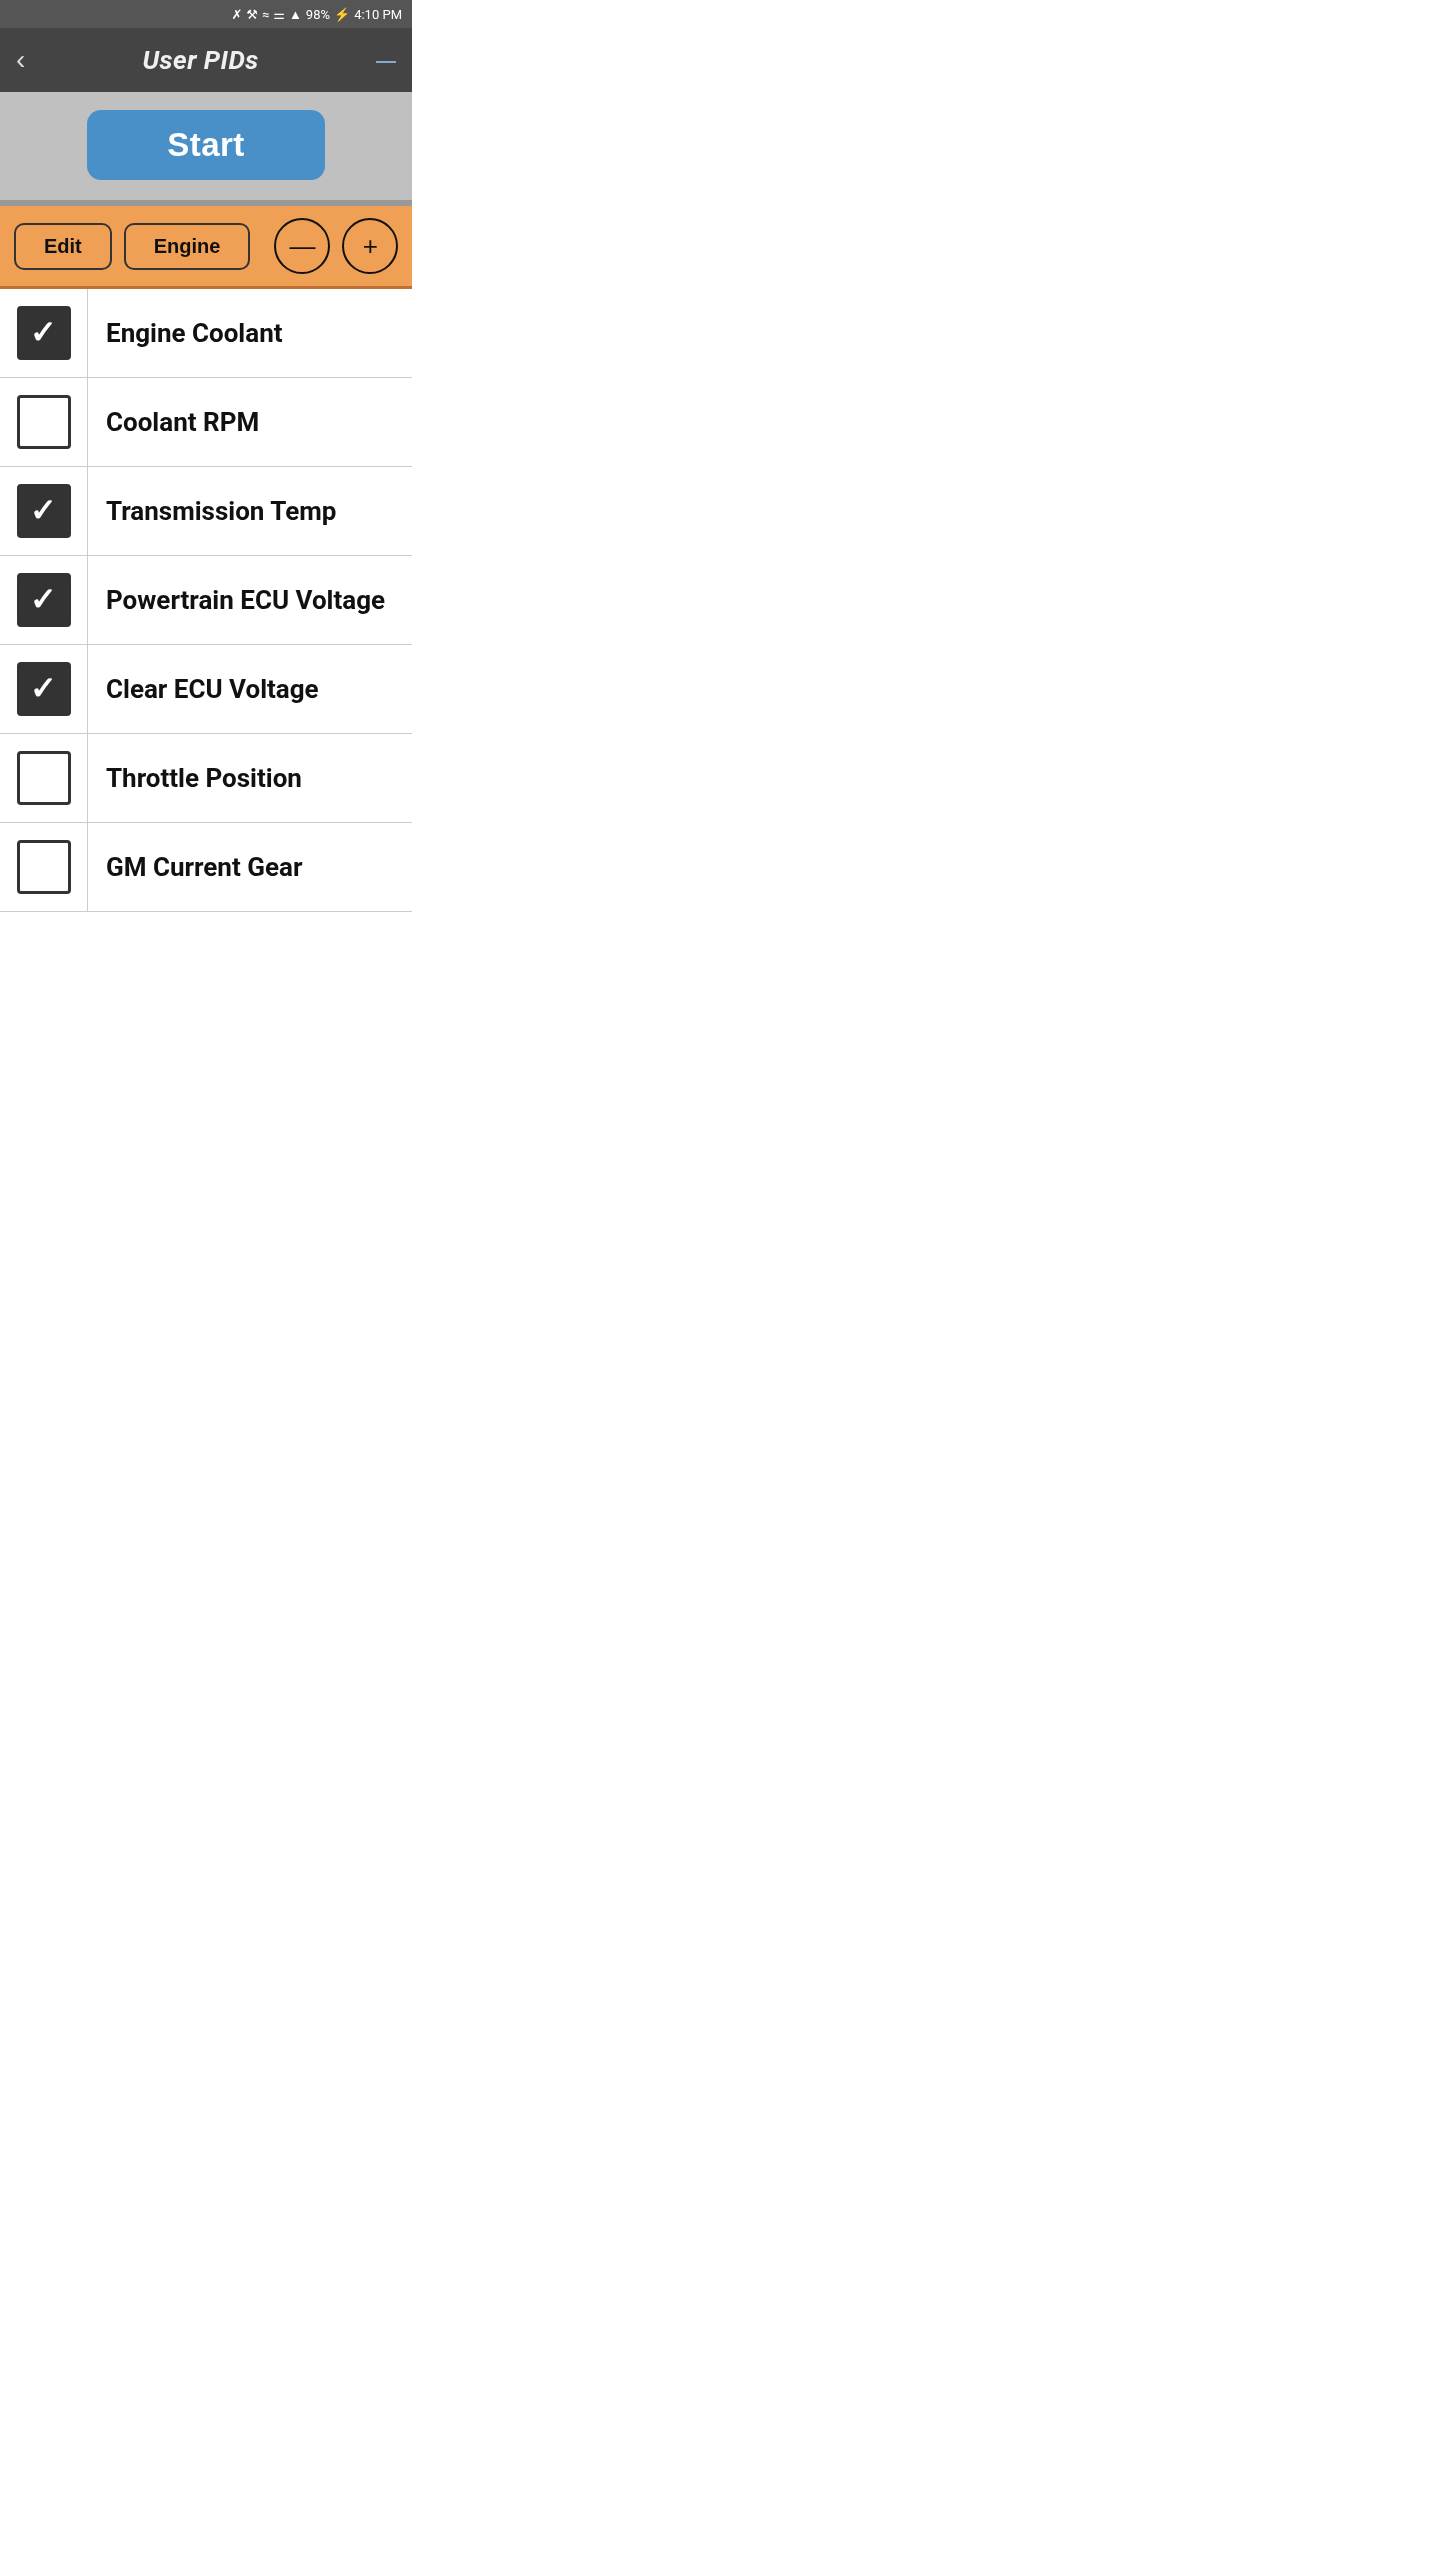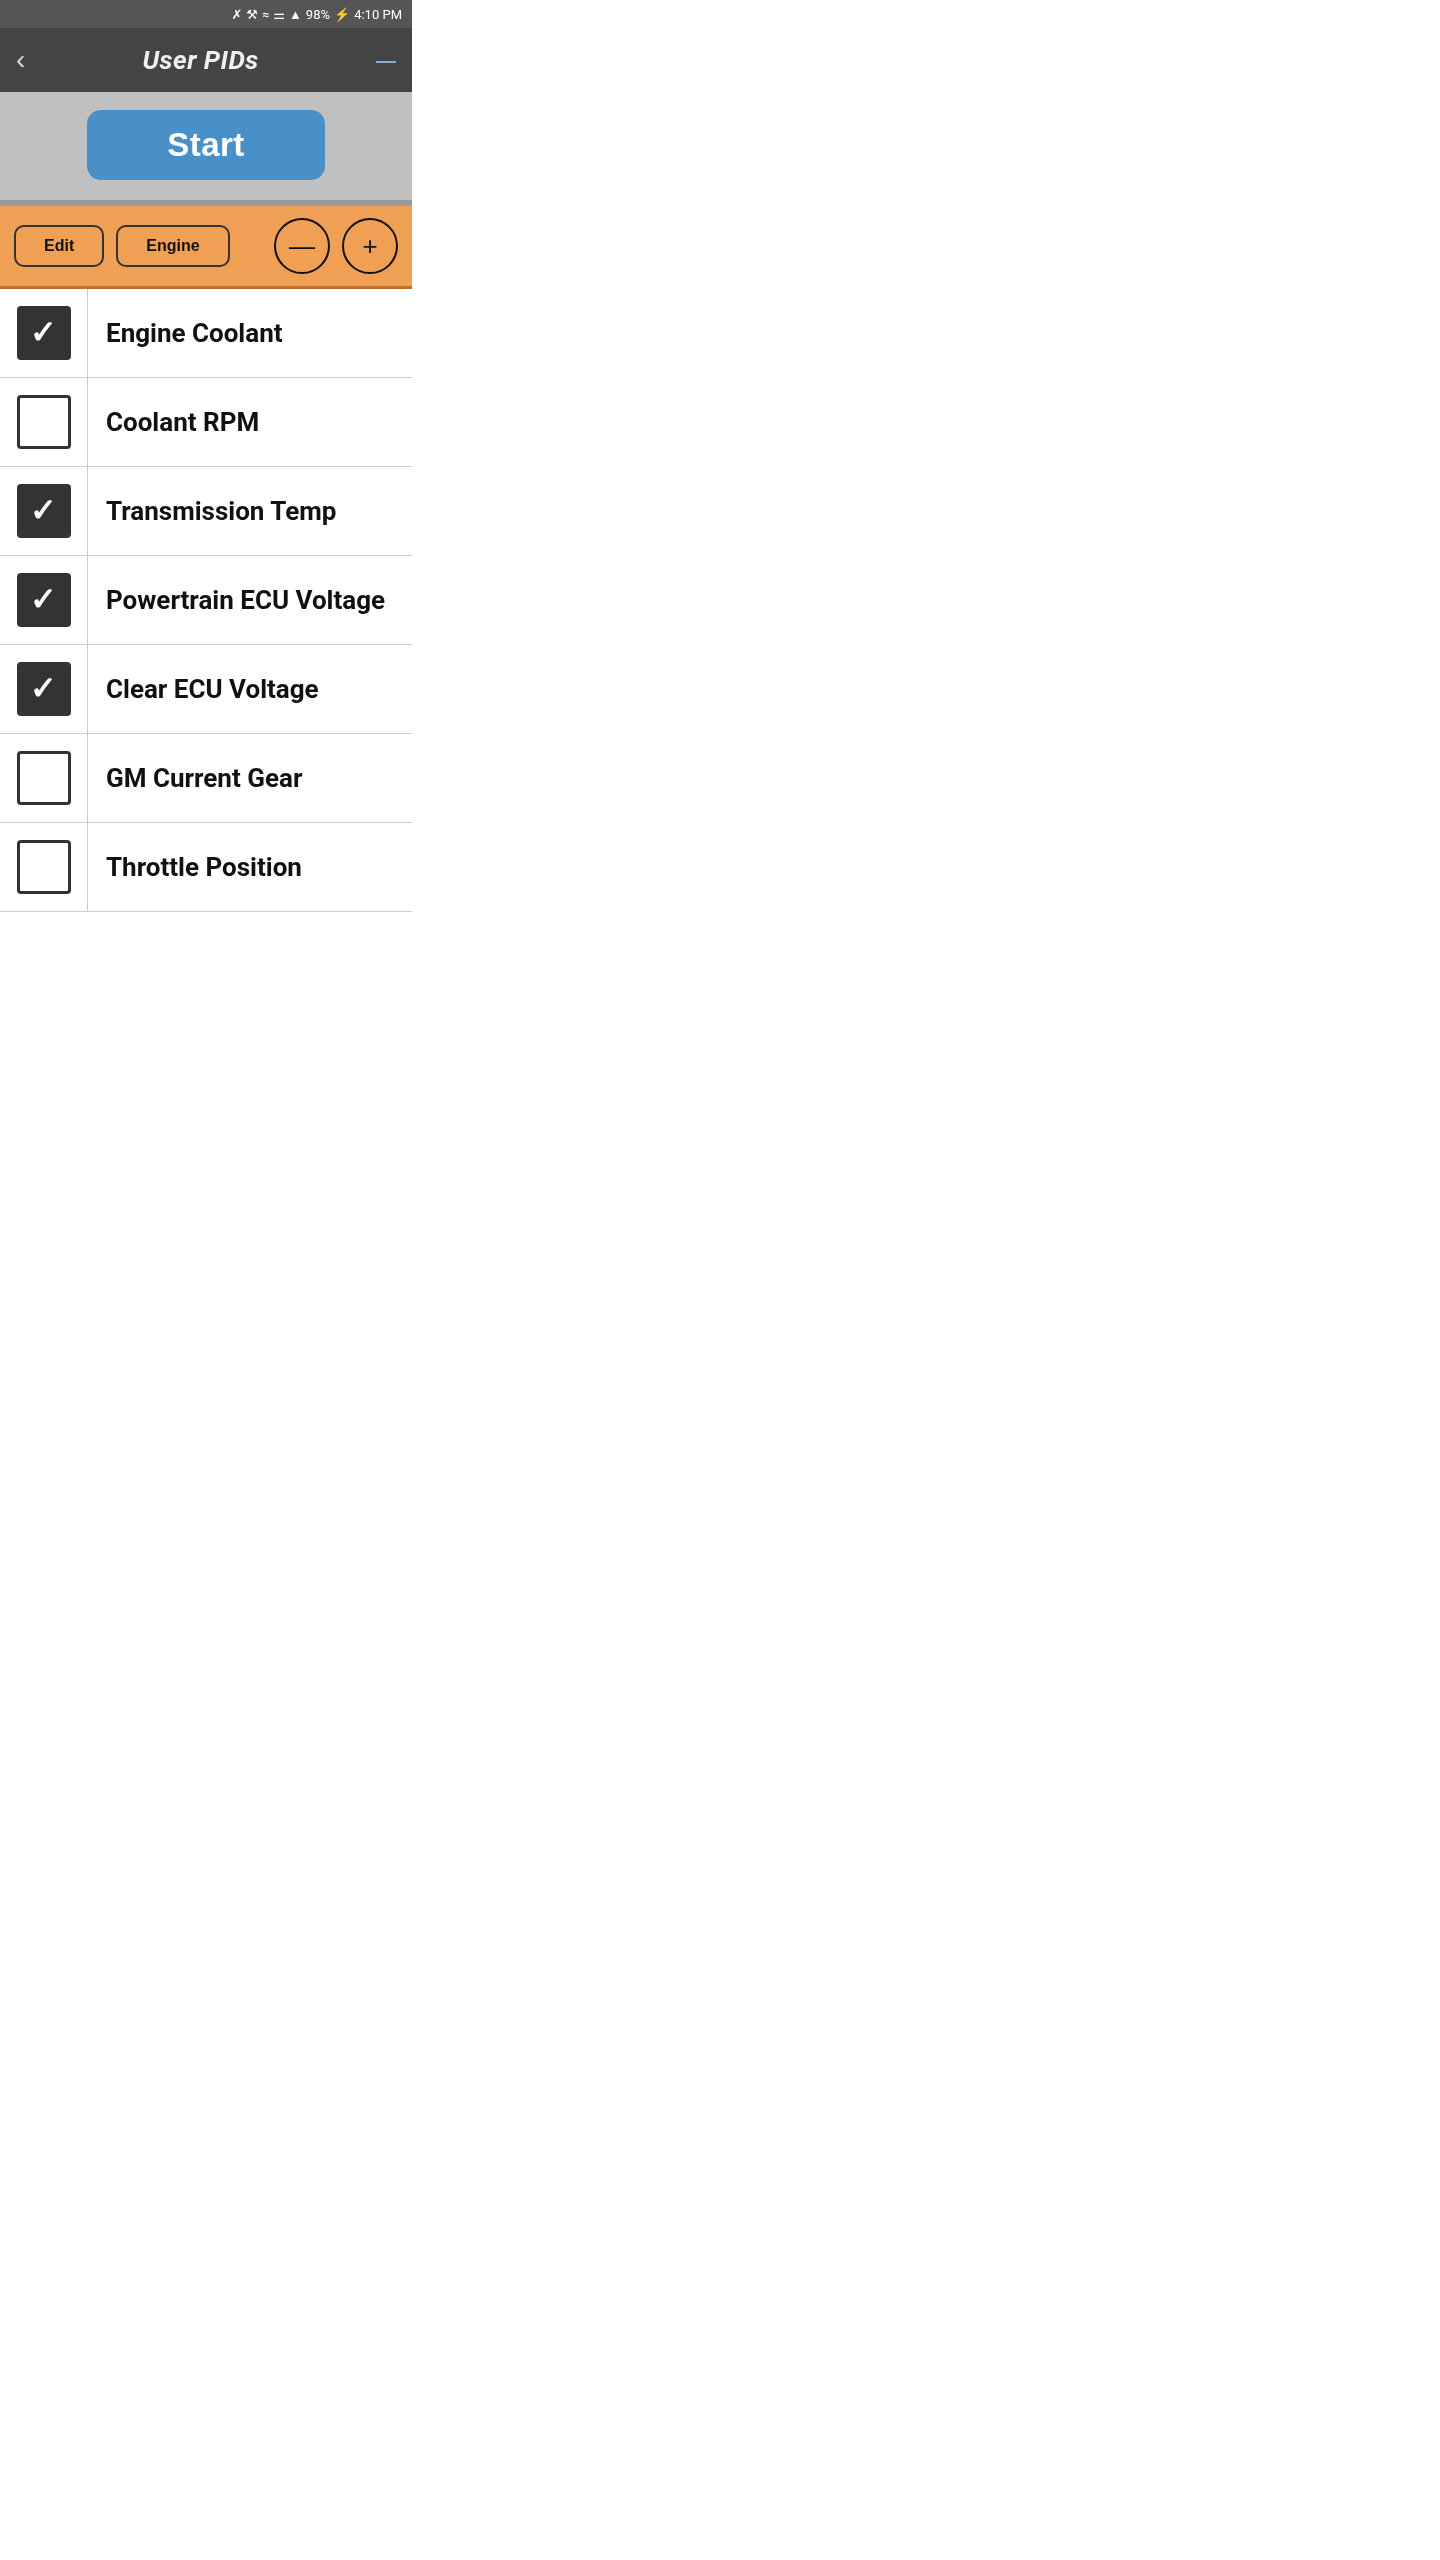--- a/index.html
+++ b/index.html
@@ -99,21 +99,21 @@
       padding: 12px 14px;
       display: flex;
       align-items: center;
       gap: 12px;
       border-bottom: 3px solid #c07030;
     }
     .toolbar-btn {
       background: #f0a055;
       border: 2.5px solid #333;
       border-radius: 10px;
-      font-size: 16px;
+      font-size: 20px;
       font-weight: bold;
       color: #111;
       padding: 10px 28px;
       cursor: pointer;
       flex: 0 0 auto;
     }
     .toolbar-spacer { flex: 1; }
     .toolbar-circle-btn {
       background: transparent;
       border: 2.5px solid #111;
@@ -265,23 +265,23 @@
         <div class="pid-checkbox checked">
           <span class="checkmark">✓</span>
         </div>
       </div>
       <span class="pid-label">Clear ECU Voltage</span>
     </div>
     <div class="pid-item">
       <div class="pid-checkbox-cell">
         <div class="pid-checkbox"></div>
       </div>
+      <span class="pid-label">Throttle Position</span>
+    </div>
+    <div class="pid-item">
+      <div class="pid-checkbox-cell">
+        <div class="pid-checkbox"></div>
+      </div>
       <span class="pid-label">GM Current Gear</span>
     </div>
-    <div class="pid-item">
-      <div class="pid-checkbox-cell">
-        <div class="pid-checkbox"></div>
-      </div>
-      <span class="pid-label">Throttle Position</span>
-    </div>
   </div>
 
 <div class="bottom-area"></div>
 
 </body></html>

